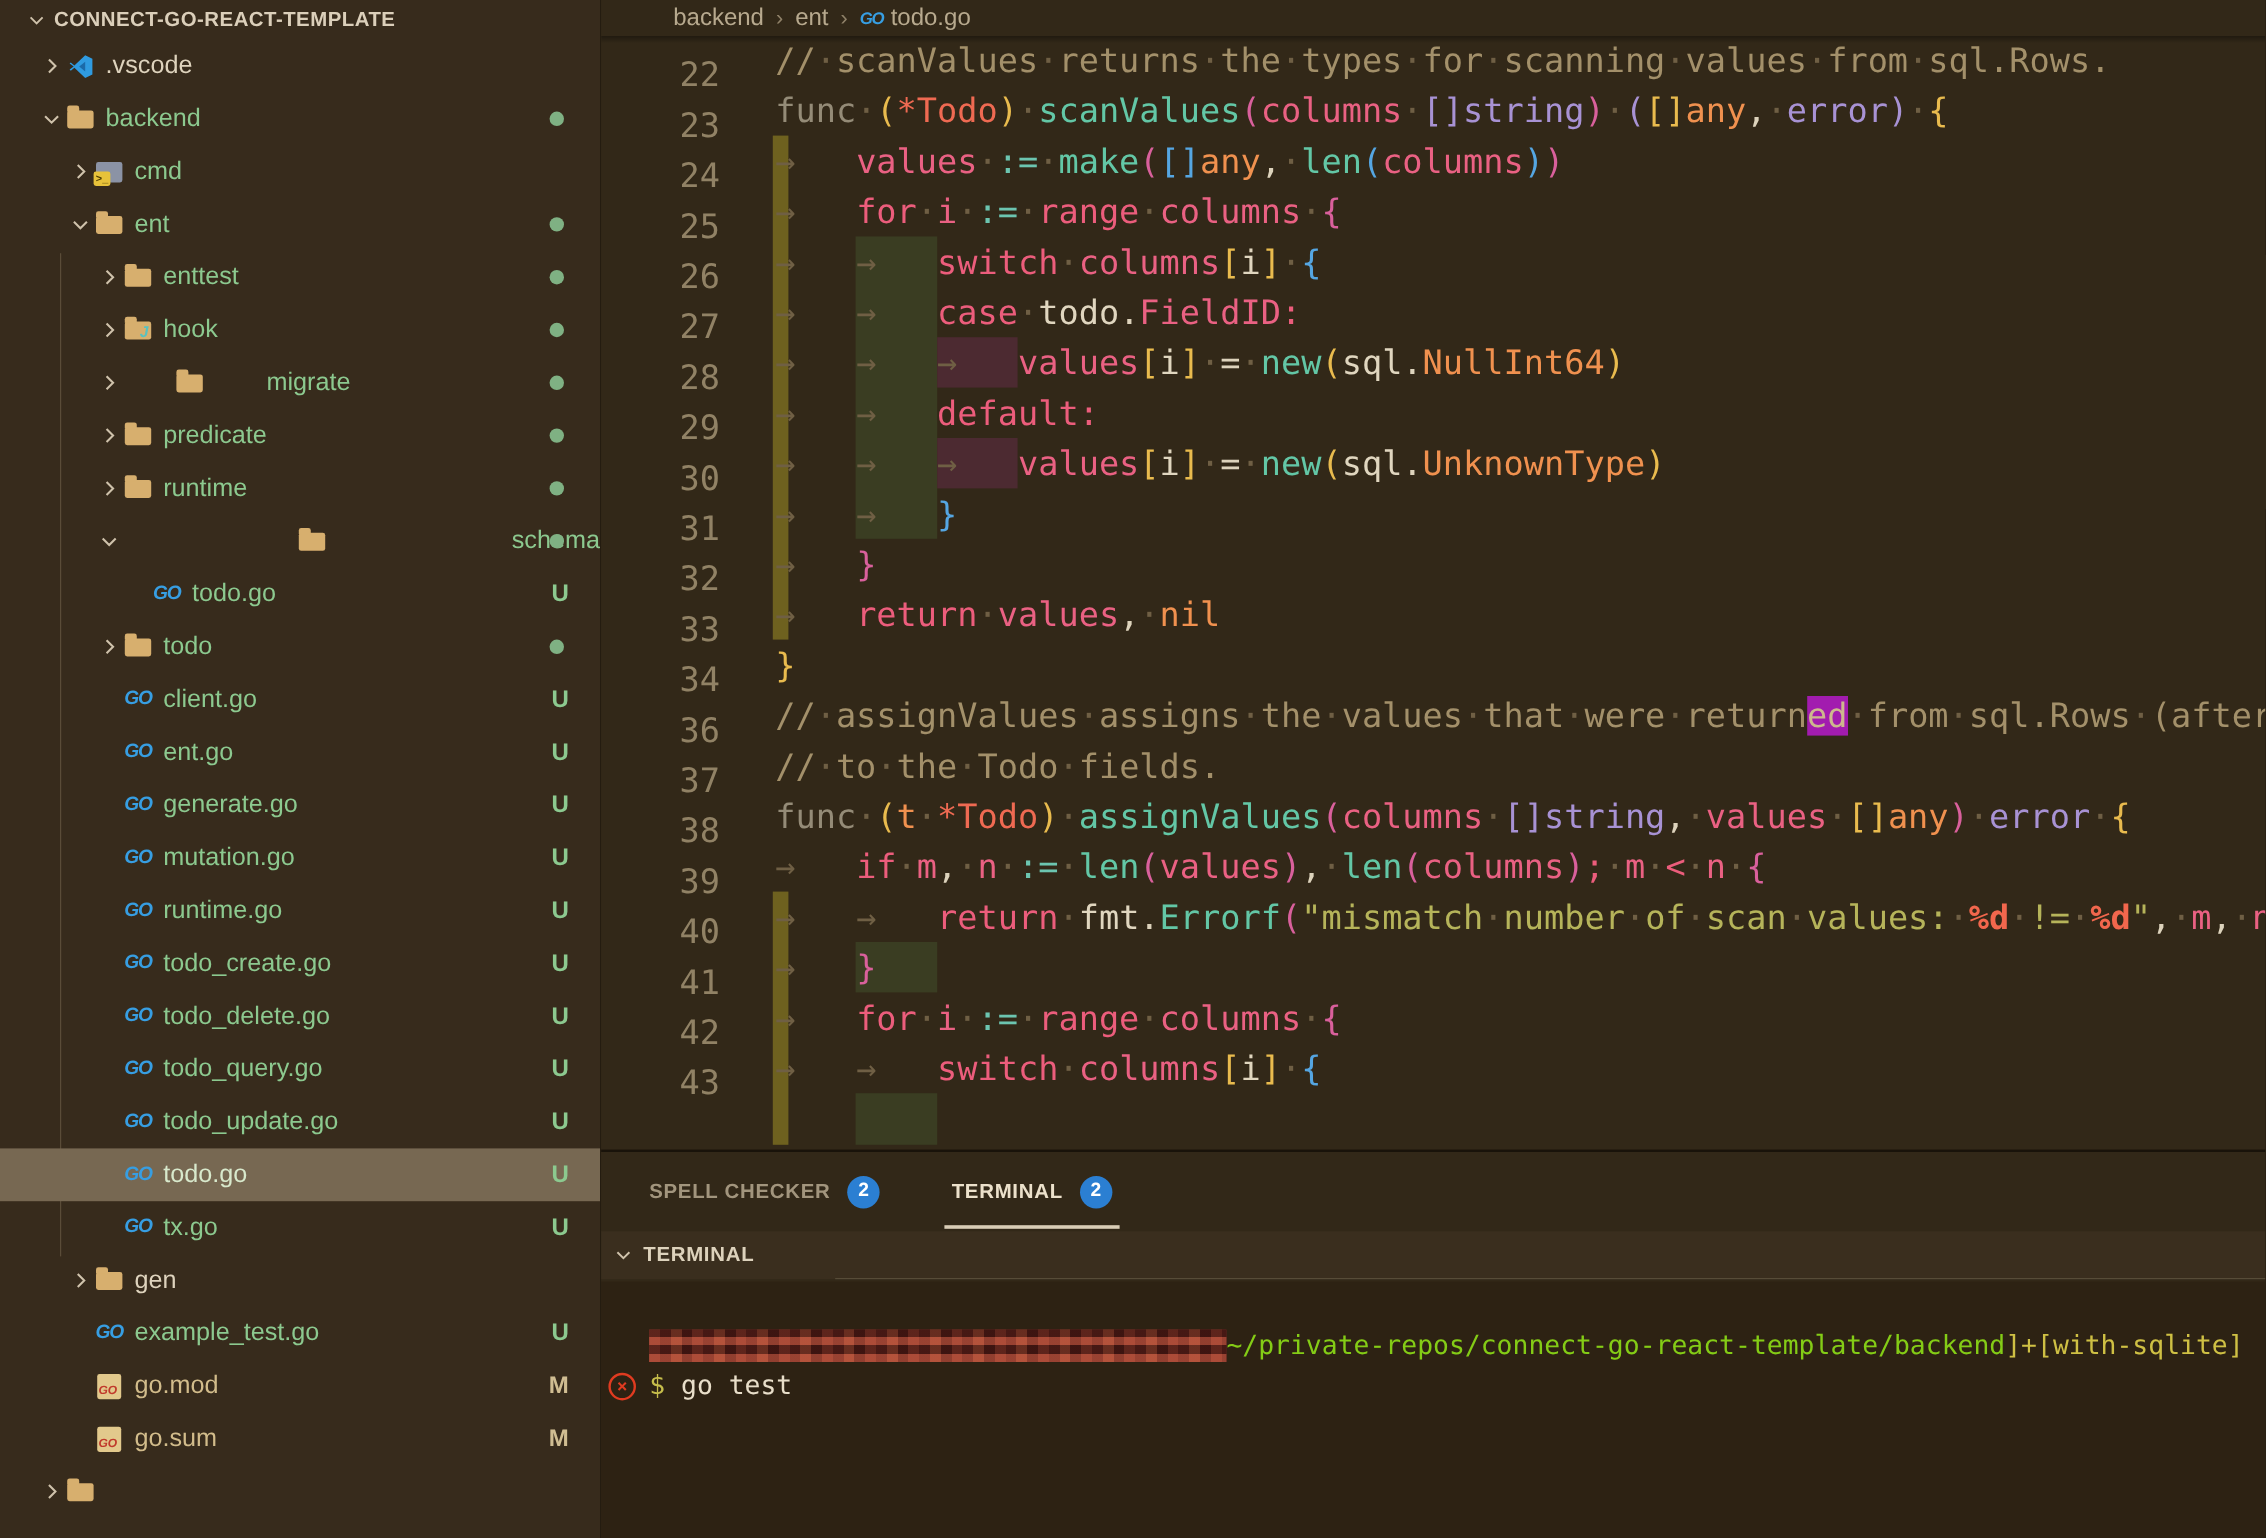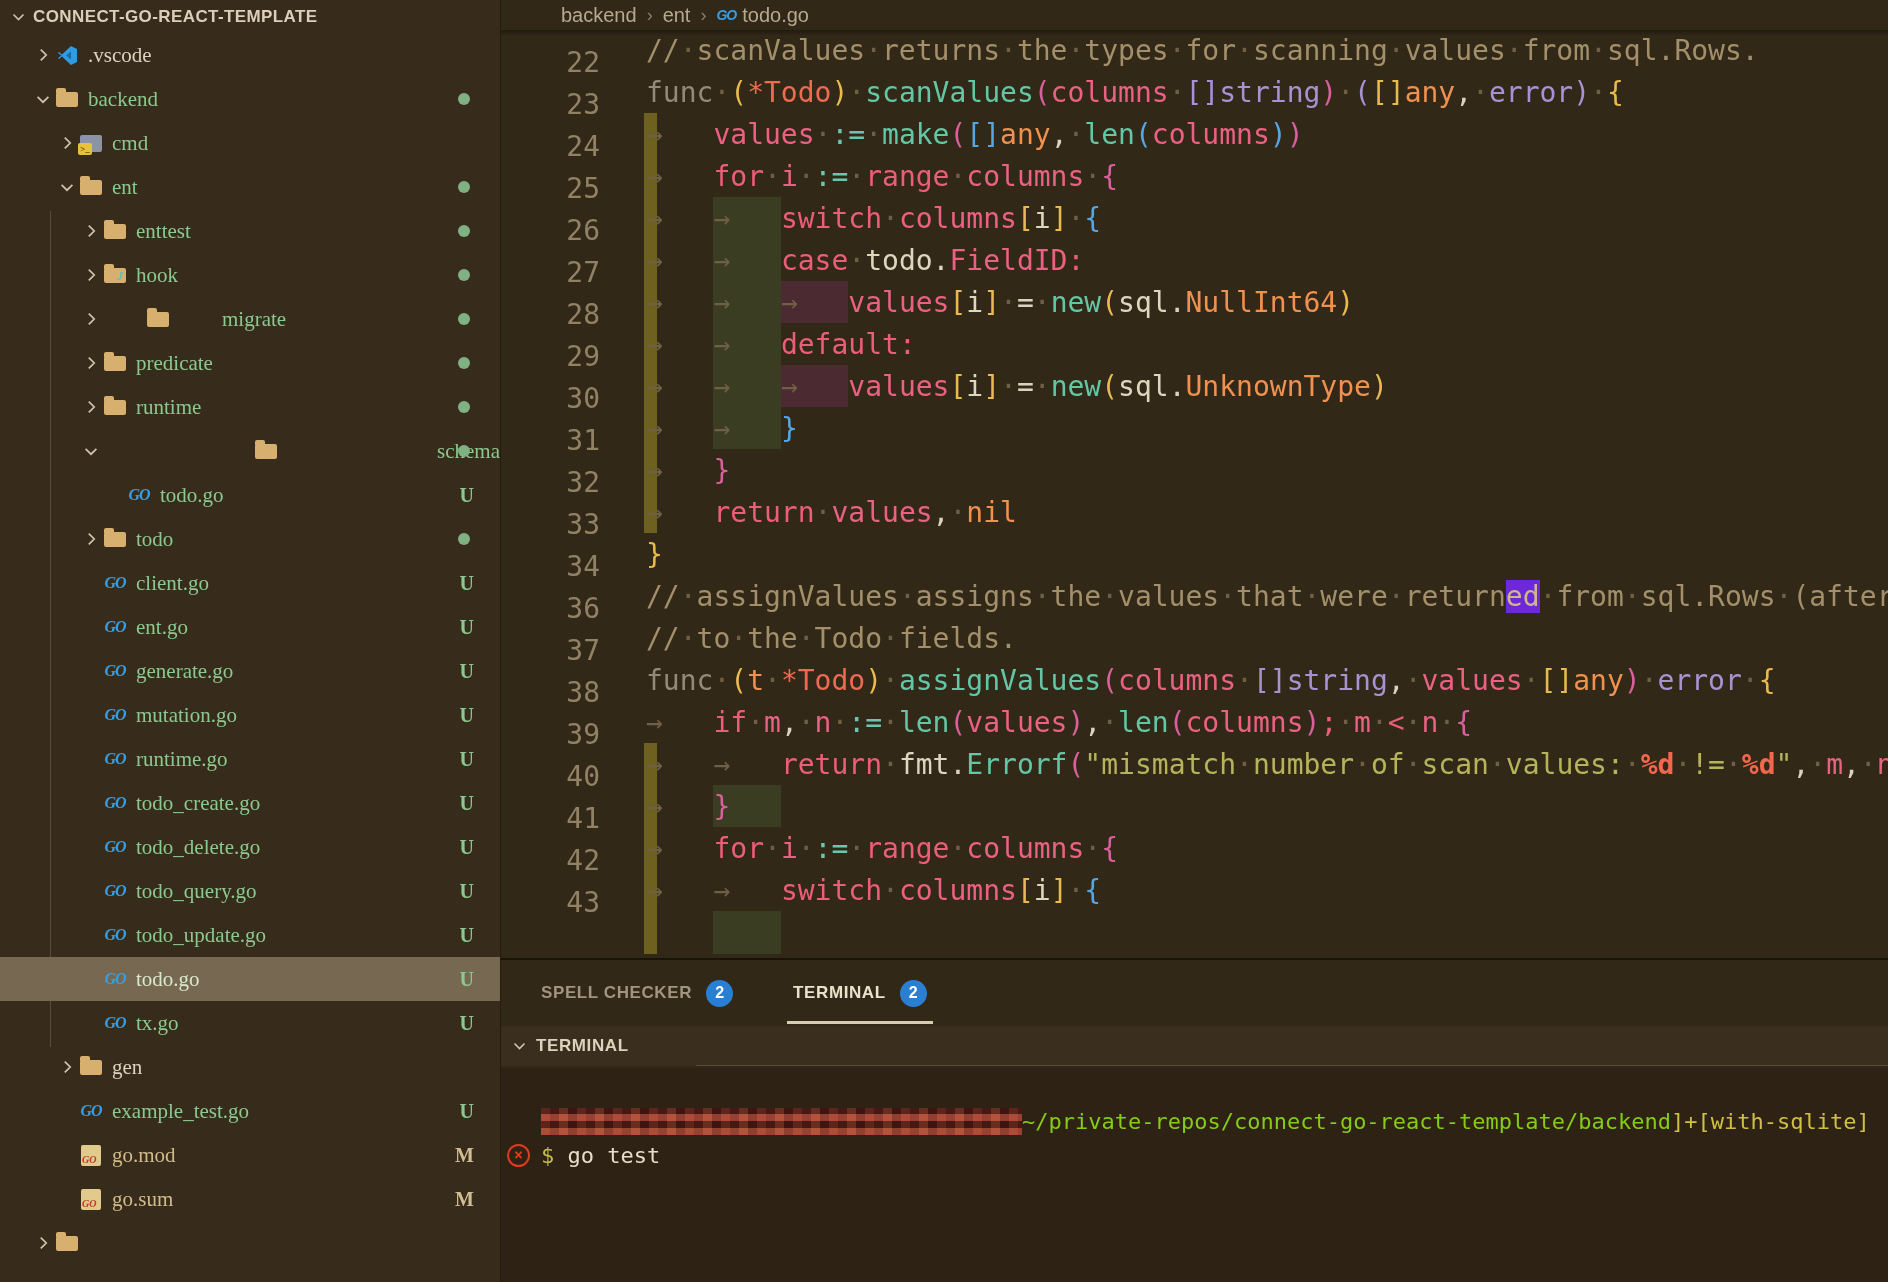--- a/index.html
+++ b/index.html
@@ -1,24 +1,24 @@
 <!DOCTYPE html>
 <html><head>
 <meta charset="utf-8">
 <style>
   html,body{margin:0;padding:0;background:#241c10;}
   #root{position:relative;width:1888px;height:1282px;overflow:hidden;background:#322818;
         font-family:"Liberation Sans",sans-serif;-webkit-font-smoothing:antialiased;}
   
   #sidebar{position:absolute;left:0;top:0;width:500px;height:1282px;background:#372b1c;
            border-right:1px solid #241c10;overflow:hidden;}
-  .sb-header{height:33px;display:flex;align-items:center;padding-left:12px;gap:8px;}
+  .sb-header{height:33px;display:flex;align-items:center;padding-left:24px;gap:8px;}
   .sb-header .title{color:#dbcfba;font-weight:bold;font-size:17px;letter-spacing:.4px;}
   .tree{position:absolute;left:0;top:33px;right:0;}
-  .trow{position:relative;height:44px;display:flex;align-items:center;cursor:pointer;font-family:Liberation Serif, serif;}
+  .trow{position:relative;height:44px;display:flex;align-items:center;cursor:pointer;}
   .trow.selected{background:#776852;}
   .slot{width:22px;flex:0 0 22px;display:flex;align-items:center;justify-content:center;}
   .icn{width:26px;flex:0 0 26px;display:flex;align-items:center;justify-content:center;margin-right:8px;}
   .lbl{font-size:21px;white-space:pre;}
   .tone-green .lbl{color:#8cc98f;}
   .tone-plain .lbl{color:#ded3bd;}
   .tone-khaki .lbl{color:#d2bc8b;}
   .trow.selected .lbl{color:#d8e9cc;}
   .badge{position:absolute;right:26px;font-size:20px;font-weight:bold;}
   .badge.b-U{color:#8cc98f;}
@@ -48,21 +48,21 @@
   .maroon{left:280px;width:67px;background:#4c2a31;}
   .codelines{position:absolute;left:0;top:29px;right:0;}
   .cl{height:42px;display:flex;align-items:center;white-space:pre;
       font-family:"DejaVu Sans Mono","Liberation Mono",monospace;font-size:28px;}
   .cl .num{width:99px;flex:0 0 99px;text-align:right;color:#918265;margin-top:24px;}
   .cl .txt{padding-left:46px;}
   .t-ws{color:#6f5f44;} .t-com{color:#a3906a;} .t-kw{color:#ec5d7c;} .t-kwf{color:#948b77;}
   .t-typ{color:#ef6a52;} .t-fn{color:#63c7a6;} .t-vr{color:#ea6183;} .t-id{color:#e0d6bf;}
   .t-num{color:#f0914f;} .t-pur{color:#a892d4;} .t-p1{color:#e9bb4e;} .t-p2{color:#d9609c;}
   .t-p3{color:#55a6e2;} .t-opc{color:#6cc5b0;} .t-op{color:#ddd3bc;} .t-str{color:#b6b45a;}
-  .t-sf{color:#f2674d;font-weight:bold;} .t-hlc{color:#cdb88d;background:#6d28d9;}
+  .t-sf{color:#f2674d;font-weight:bold;} .t-hlc{color:#cdb88d;background:#a21caf;}
   
   #panel{position:absolute;left:501px;top:958px;width:1387px;height:324px;background:#322818;
          border-top:2px solid #19130a;}
   .ptabs{height:66px;display:flex;align-items:center;padding-left:40px;gap:60px;}
   .ptab{position:relative;display:flex;align-items:center;gap:14px;height:100%;cursor:pointer;}
   .ptab .plabel{font-size:17px;letter-spacing:.6px;font-weight:bold;}
   .ptab.inactive .plabel{color:#a2957d;}
   .ptab.active .plabel{color:#ece1cb;}
   .pbadge{width:27px;height:27px;border-radius:50%;background:#2b7fd2;color:#fff;font-size:16px;
           font-weight:bold;display:flex;align-items:center;justify-content:center;}

